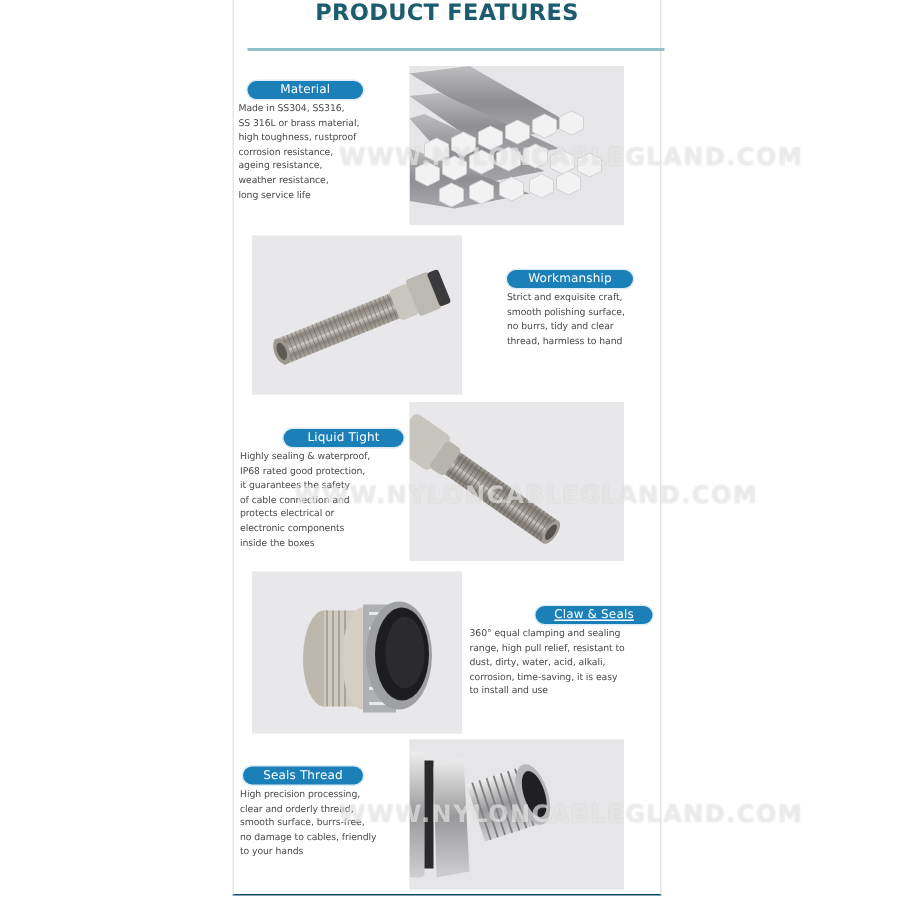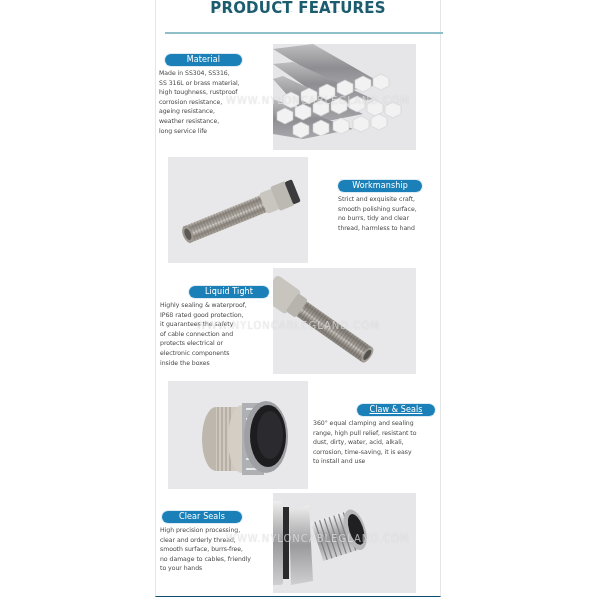--- a/index.html
+++ b/index.html
@@ -41,21 +41,21 @@
     position: absolute; font-size: 6.2px; line-height: 9.6px; color: #4a4a4a;
     letter-spacing: -0.05px;
   }
   .desc div { white-space: nowrap; }
 
   .photo {
     position: absolute; background: #e4e4e6; overflow: hidden;
   }
 
   .watermark {
-    position: absolute; font-size: 10px; font-weight: normal; color: rgba(255,255,255,0.55);
+    position: absolute; font-size: 16px; font-weight: bold; color: rgba(255,255,255,0.55);
     letter-spacing: 1px; white-space: nowrap;
     text-shadow: 0 0 1px rgba(120,120,120,0.35);
   }
 </style>
 </head>
 <body>
 
 <div class="column">
 
   <div class="header-title">PRODUCT FEATURES</div>
@@ -210,21 +210,21 @@
   </div>
   <div class="pill" style="left:201px; top:404px; width:78px;text-decoration:underline;">Claw &amp; Seals</div>
   <div class="desc" style="left:157px; top:418px;">
     <div>360° equal clamping and sealing</div>
     <div>range, high pull relief, resistant to</div>
     <div>dust, dirty, water, acid, alkali,</div>
     <div>corrosion, time-saving, it is easy</div>
     <div>to install and use</div>
   </div>
 
-  <div class="pill" style="left:6px; top:511px; width:80px;">Clear Seals</div>
+  <div class="pill" style="left:6px; top:511px; width:80px;">Seals Thread</div>
   <div class="desc" style="left:4px; top:525px;">
     <div>High precision processing,</div>
     <div>clear and orderly thread,</div>
     <div>smooth surface, burrs-free,</div>
     <div>no damage to cables, friendly</div>
     <div>to your hands</div>
   </div>
   <div class="photo" style="left:117px; top:493px; width:143px; height:100px;">
     <svg width="143" height="100" viewBox="0 0 143 100">
       <defs>

